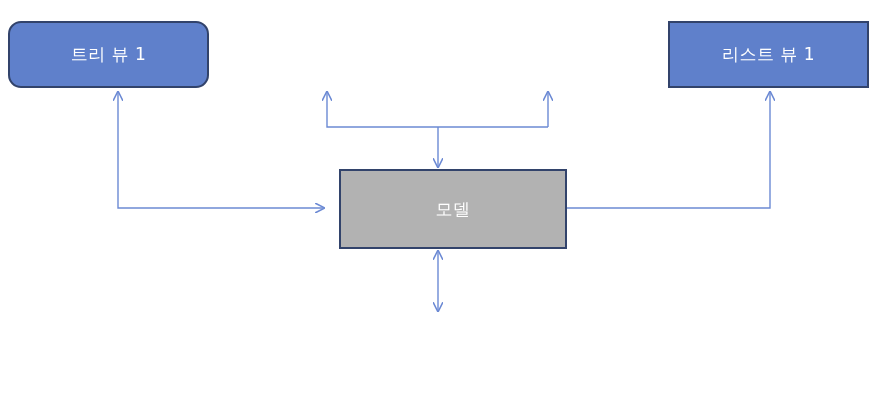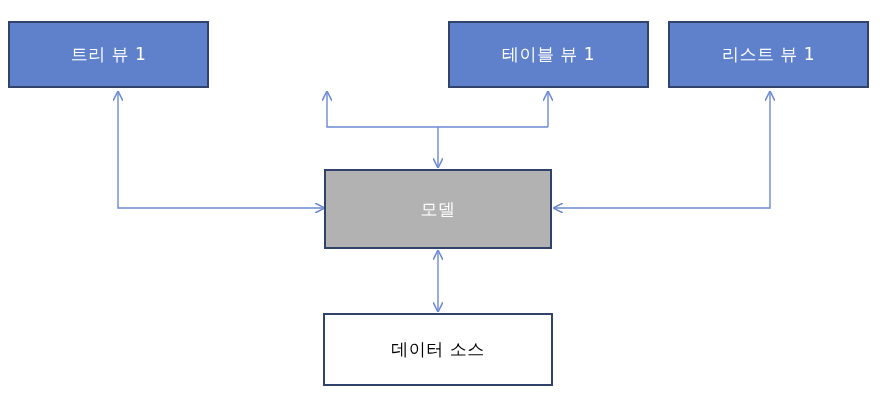--- a/index.html
+++ b/index.html
@@ -38,20 +38,21 @@
     background: #5f80cb;
     border: 2px solid #32436b;
     color: #ffffff;
     font-size: 17px;
   }
   .node-model {
     background: #b2b2b2;
     border: 2px solid #32436b;
     color: #ffffff;
     font-size: 17px;
+    margin-left: 15px;
   }
   .node-source {
     background: #ffffff;
     border: 2px solid #32436b;
     color: #000000;
     font-size: 17px;
   }
   .node-label {
     display: block;
     white-space: nowrap;
@@ -79,34 +80,28 @@
 
     <path d="M 548 127 L 548 92" fill="none" stroke="#6c8ad4" stroke-width="1.4" marker-end="url(#arrow-open)"></path>
 
     <path d="M 438 127 L 438 167" fill="none" stroke="#6c8ad4" stroke-width="1.4" marker-end="url(#arrow-open)"></path>
 
     <path d="M 554 208 L 770 208 L 770 92" fill="none" stroke="#6c8ad4" stroke-width="1.4" marker-start="url(#arrow-open-start)" marker-end="url(#arrow-open)"></path>
 
     <path d="M 438 251 L 438 311" fill="none" stroke="#6c8ad4" stroke-width="1.4" marker-start="url(#arrow-open-start)" marker-end="url(#arrow-open)"></path>
   </svg>
 
-  <div class="node node-view" style="left:8px; top:21px; width:201px; height:67px;">
+  <div class="node node-view" style="left:8px; top:21px; width:201px; height:67px;border-radius:13px;">
     <span class="node-label">트리 뷰 1</span>
   </div>
 
 
-  <div class="node node-view" style="left:448px; top:21px; width:201px; height:67px;">
-    <span class="node-label">테이블 뷰 1</span>
-  </div>
 
   <div class="node node-view" style="left:668px; top:21px; width:201px; height:67px;align-items:center;">
     <span class="node-label">리스트 뷰 1</span>
   </div>
 
   <div class="node node-model" style="left:324px; top:169px; width:228px; height:80px;">
     <span class="node-label">모델</span>
   </div>
 
-  <div class="node node-source" style="left:323px; top:313px; width:230px; height:73px;">
-    <span class="node-label">데이터 소스</span>
-  </div>
 
 </div>
 
 </body></html>

